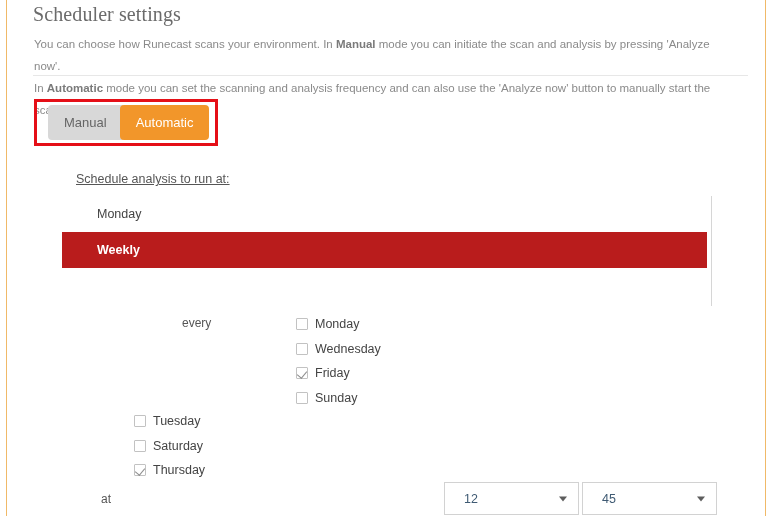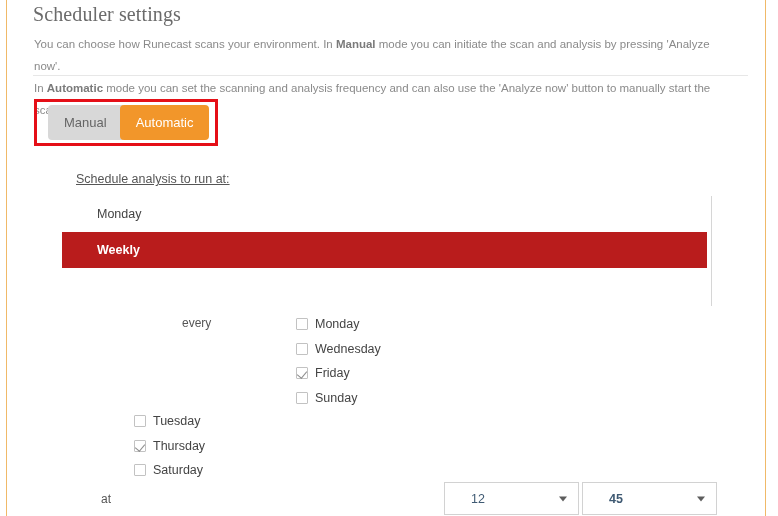--- a/index.html
+++ b/index.html
@@ -224,23 +224,23 @@
     width: 135px;
     height: 33px;
     border: 1px solid #d2d2d2;
     background: #ffffff;
     box-sizing: border-box;
     display: flex;
     align-items: center;
     position: relative;
     cursor: pointer;
   }
-  .sel + .sel { margin-left: 3px; font-weight: bold; }
+  .sel + .sel { margin-left: 3px; }
   .sel-value {
-    margin-left: 26px;
+    margin-left: 19px;
     font-size: 12.5px;
     color: #3f5a73;
   }
   .sel-caret {
     position: absolute;
     right: 11px;
     top: 50%;
     transform: translateY(-50%);
     width: 0;
     height: 0;
@@ -301,26 +301,26 @@
       <span class="day-label">Sunday</span>
     </div>
   </div>
 
   <div class="daycol col-b">
     <div class="day-row">
       <span class="cb"></span>
       <span class="day-label">Tuesday</span>
     </div>
     <div class="day-row">
+      <span class="cb"></span>
+      <span class="day-label">Saturday</span>
+    </div>
+    <div class="day-row">
       <span class="cb checked"></span>
       <span class="day-label">Thursday</span>
-    </div>
-    <div class="day-row">
-      <span class="cb"></span>
-      <span class="day-label">Saturday</span>
     </div>
   </div>
 
   <div class="at-label">at</div>
   <div class="time-selects">
     <div class="sel">
       <span class="sel-value">12</span>
       <span class="sel-caret"></span>
     </div>
     <div class="sel">

